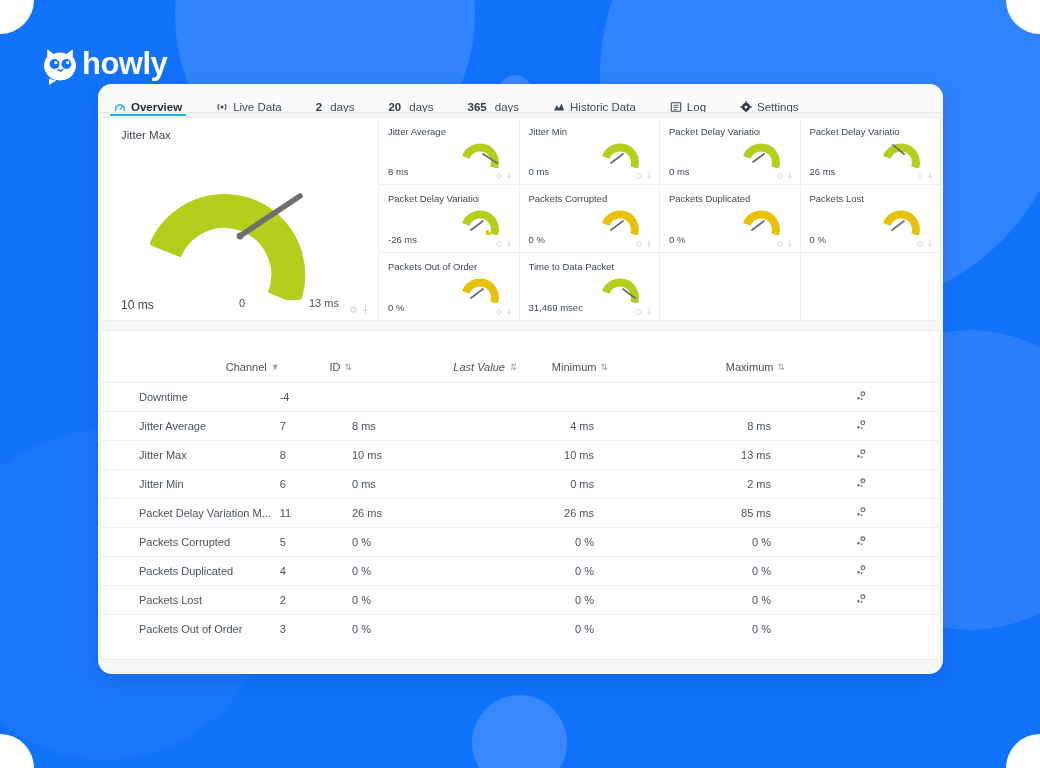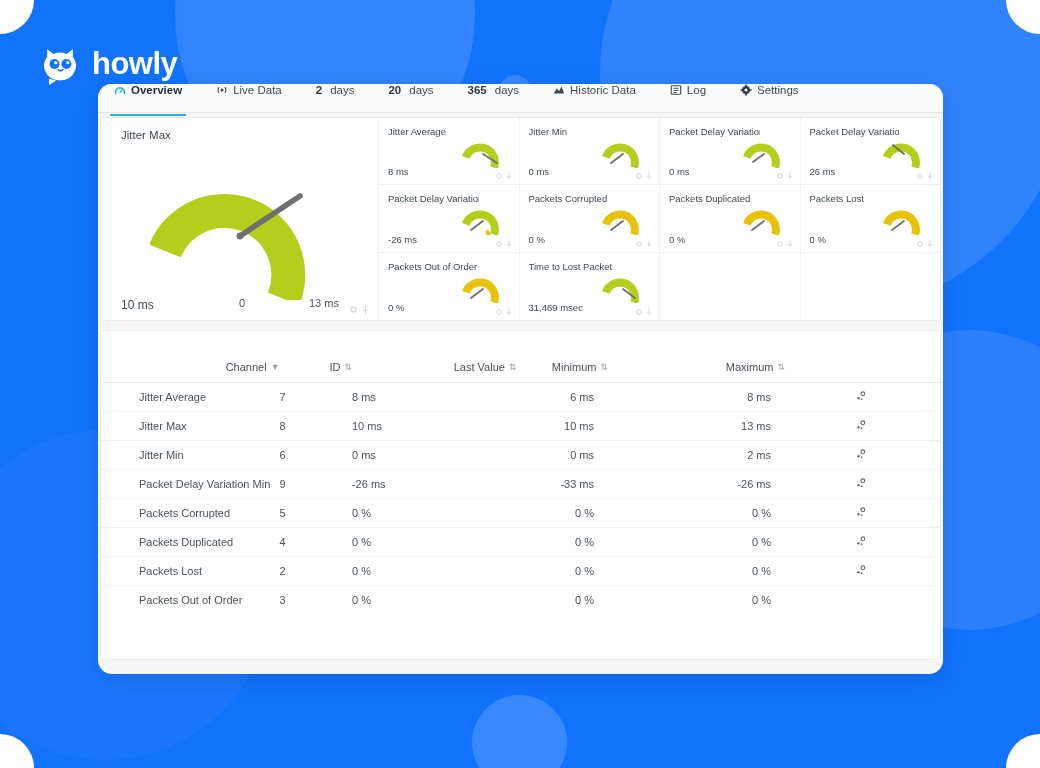--- a/index.html
+++ b/index.html
@@ -21,39 +21,39 @@
 
   .deco { position: absolute; border-radius: 50%; background: #2d80fc; pointer-events: none; }
   .deco.d1 { width: 300px; height: 330px; left: 175px; top: -150px; background: #3184fb; }
   .deco.d2 { width: 470px; height: 470px; left: 600px; top: -160px; background: #2f83fc; }
   .deco.d3 { width: 300px; height: 300px; left: 820px; top: 330px; background: #2b7ffb; }
   .deco.d4 { width: 95px; height: 95px; left: 472px; top: 695px; background: #3a88fd; }
   .deco.d5 { width: 40px; height: 55px; left: 495px; top: 75px; background: #3a88fd; }
   .deco.d6 { width: 330px; height: 330px; left: -60px; top: 430px; background: #1a76fb; }
 
   
-  .logo { position: absolute; left: 38px; top: 42px; display: flex; align-items: center; gap: 10px; z-index: 6; }
+  .logo { position: absolute; left: 38px; top: 42px; display: flex; align-items: center; z-index: 6; }
   .logo-mark { width: 44px; height: 44px; }
   .logo-text { color: #ffffff; font-size: 31px; font-weight: 700; letter-spacing: -0.5px; }
 
   
   .card {
     position: absolute; left: 98px; top: 84px; width: 845px; height: 590px;
     background: #f7f7f8; border-radius: 14px; overflow: hidden; z-index: 5;
     box-shadow: 0 6px 22px rgba(0,0,0,0.10);
   }
 
   
   .nav {
     height: 29px; background: #fbfbfb; display: flex; align-items: center;
     padding-left: 16px; position: relative;
   }
   .nav::after { content: ""; position: absolute; left: 0; right: 0; bottom: 0; height: 1px; background: #e6e6e6; }
   .tab {
-    display: flex; align-items: flex-start; gap: 5px; height: 29px;
+    display: flex; align-items: flex-end; gap: 5px; height: 29px;
     padding: 0 0 0 0; margin-right: 34px; color: #3d4category; color: #3b4a57;
     font-size: 11.5px; white-space: nowrap; position: relative; cursor: pointer;
   }
   .tab .ticon { display: inline-flex; width: 12px; height: 12px; align-items: center; justify-content: center; }
   .tab.active { color: #1d2b36; font-weight: 600; }
   .tab.active::after {
     content: ""; position: absolute; left: -4px; right: -4px; bottom: -3px; height: 2.5px; background: #1bb4e4; z-index: 3;
   }
   .tab .num { font-weight: 700; color: #2e3b47; margin-right: 3px; }
 
@@ -94,21 +94,21 @@
     height: 330px; border: 1px solid #ececec; padding: 26px 0 0 0;
   }
   table { width: 100%; border-collapse: collapse; }
   th {
     text-align: right; font-size: 11px; font-weight: 400; color: #49525b;
     padding: 4px 0 9px 0; border-bottom: 1px solid #eeeeee; white-space: nowrap;
   }
   th .sorti { display: inline-block; margin-left: 4px; color: #9aa3ab; font-size: 9px; vertical-align: 1px; }
   th.c-channel { padding-left: 38px; width: 180px; }
   th.c-id { width: 80px; }
-  th.c-last { width: 180px; }
+  th.c-last { width: 180px; font-style: italic; }
   th.c-min { width: 175px; text-align: right; padding-right: 78px; }
   th.c-max { width: 175px; text-align: right; padding-right: 70px; margin-top: 16px; }
   th.c-act { }
   td {
     font-size: 11px; color: #4a535c; padding: 7.5px 0; border-bottom: 1px solid #f0f0f0; white-space: nowrap;
   }
   td.c-channel { padding-left: 38px; }
   td.c-min { text-align: right; padding-right: 92px; }
   td.c-max { text-align: right; padding-right: 84px; }
   td.c-act { text-align: right; padding-right: 74px; }
@@ -382,21 +382,21 @@
             <div class="s-icons">
               <svg viewBox="0 0 12 12" width="8" height="8">
                   <circle cx="6" cy="6" r="3.4" fill="none" stroke="#9b9b9b" stroke-width="1.5"></circle>
                 </svg>
               <svg viewBox="0 0 12 12" width="8" height="8">
                   <path d="M6 1 L6 7 M3.2 7 L8.8 7 M6 7 L6 11" stroke="#9b9b9b" stroke-width="1.5" fill="none"></path>
                 </svg>
             </div>
           </div>
           <div class="scell">
-            <div class="s-title">Time to Lost Packet</div>
+            <div class="s-title">Time to Data Packet</div>
             <svg class="s-gauge" width="44" height="38" viewBox="0 0 44 38">
               <path d="M 7 33 A 15 15 0 1 1 37 33" stroke="#b5cd1b" stroke-width="8" fill="none" transform="rotate(20 22 24)"></path>
               <line x1="22" y1="24" x2="34" y2="33" stroke="#6f6f6f" stroke-width="1.8" stroke-linecap="round"></line>
             </svg>
             <div class="s-val">31,469 msec</div>
             <div class="s-icons">
               <svg viewBox="0 0 12 12" width="8" height="8">
                   <circle cx="6" cy="6" r="3.4" fill="none" stroke="#9b9b9b" stroke-width="1.5"></circle>
                 </svg>
               <svg viewBox="0 0 12 12" width="8" height="8">
@@ -428,24 +428,36 @@
               <span>Minimum</span><span class="sorti">⇅</span>
             </th>
             <th class="c-max">
               <span>Maximum</span><span class="sorti">⇅</span>
             </th>
             <th class="c-act"></th>
           </tr>
         </thead>
         <tbody id="tbody">
             <tr>
+              <td class="c-channel">Downtime</td>
+              <td class="c-id">-4</td>
+              <td class="c-last"></td>
+              <td class="c-min"></td>
+              <td class="c-max"></td>
+              <td class="c-act"><span class="act-icon"><svg viewBox="0 0 14 14" width="11" height="11">
+                    <circle cx="10" cy="3.6" r="2.4" fill="none" stroke="#3b3b3b" stroke-width="1.5"></circle>
+                    <circle cx="4.4" cy="9.2" r="1.5" fill="#3b3b3b"></circle>
+                    <circle cx="8.4" cy="10.4" r="1.1" fill="#3b3b3b"></circle>
+                  </svg></span></td>
+            </tr>
+            <tr>
               <td class="c-channel">Jitter Average</td>
               <td class="c-id">7</td>
               <td class="c-last">8 ms</td>
-              <td class="c-min">6 ms</td>
+              <td class="c-min">4 ms</td>
               <td class="c-max">8 ms</td>
               <td class="c-act"><span class="act-icon"><svg viewBox="0 0 14 14" width="11" height="11">
                     <circle cx="10" cy="3.6" r="2.4" fill="none" stroke="#3b3b3b" stroke-width="1.5"></circle>
                     <circle cx="4.4" cy="9.2" r="1.5" fill="#3b3b3b"></circle>
                     <circle cx="8.4" cy="10.4" r="1.1" fill="#3b3b3b"></circle>
                   </svg></span></td>
             </tr>
             <tr>
               <td class="c-channel">Jitter Max</td>
               <td class="c-id">8</td>
@@ -464,25 +476,25 @@
               <td class="c-last">0 ms</td>
               <td class="c-min">0 ms</td>
               <td class="c-max">2 ms</td>
               <td class="c-act"><span class="act-icon"><svg viewBox="0 0 14 14" width="11" height="11">
                     <circle cx="10" cy="3.6" r="2.4" fill="none" stroke="#3b3b3b" stroke-width="1.5"></circle>
                     <circle cx="4.4" cy="9.2" r="1.5" fill="#3b3b3b"></circle>
                     <circle cx="8.4" cy="10.4" r="1.1" fill="#3b3b3b"></circle>
                   </svg></span></td>
             </tr>
             <tr>
-              <td class="c-channel">Packet Delay Variation Min</td>
-              <td class="c-id">9</td>
-              <td class="c-last">-26 ms</td>
-              <td class="c-min">-33 ms</td>
-              <td class="c-max">-26 ms</td>
+              <td class="c-channel">Packet Delay Variation M...</td>
+              <td class="c-id">11</td>
+              <td class="c-last">26 ms</td>
+              <td class="c-min">26 ms</td>
+              <td class="c-max">85 ms</td>
               <td class="c-act"><span class="act-icon"><svg viewBox="0 0 14 14" width="11" height="11">
                     <circle cx="10" cy="3.6" r="2.4" fill="none" stroke="#3b3b3b" stroke-width="1.5"></circle>
                     <circle cx="4.4" cy="9.2" r="1.5" fill="#3b3b3b"></circle>
                     <circle cx="8.4" cy="10.4" r="1.1" fill="#3b3b3b"></circle>
                   </svg></span></td>
             </tr>
             <tr>
               <td class="c-channel">Packets Corrupted</td>
               <td class="c-id">5</td>
               <td class="c-last">0 %</td>

